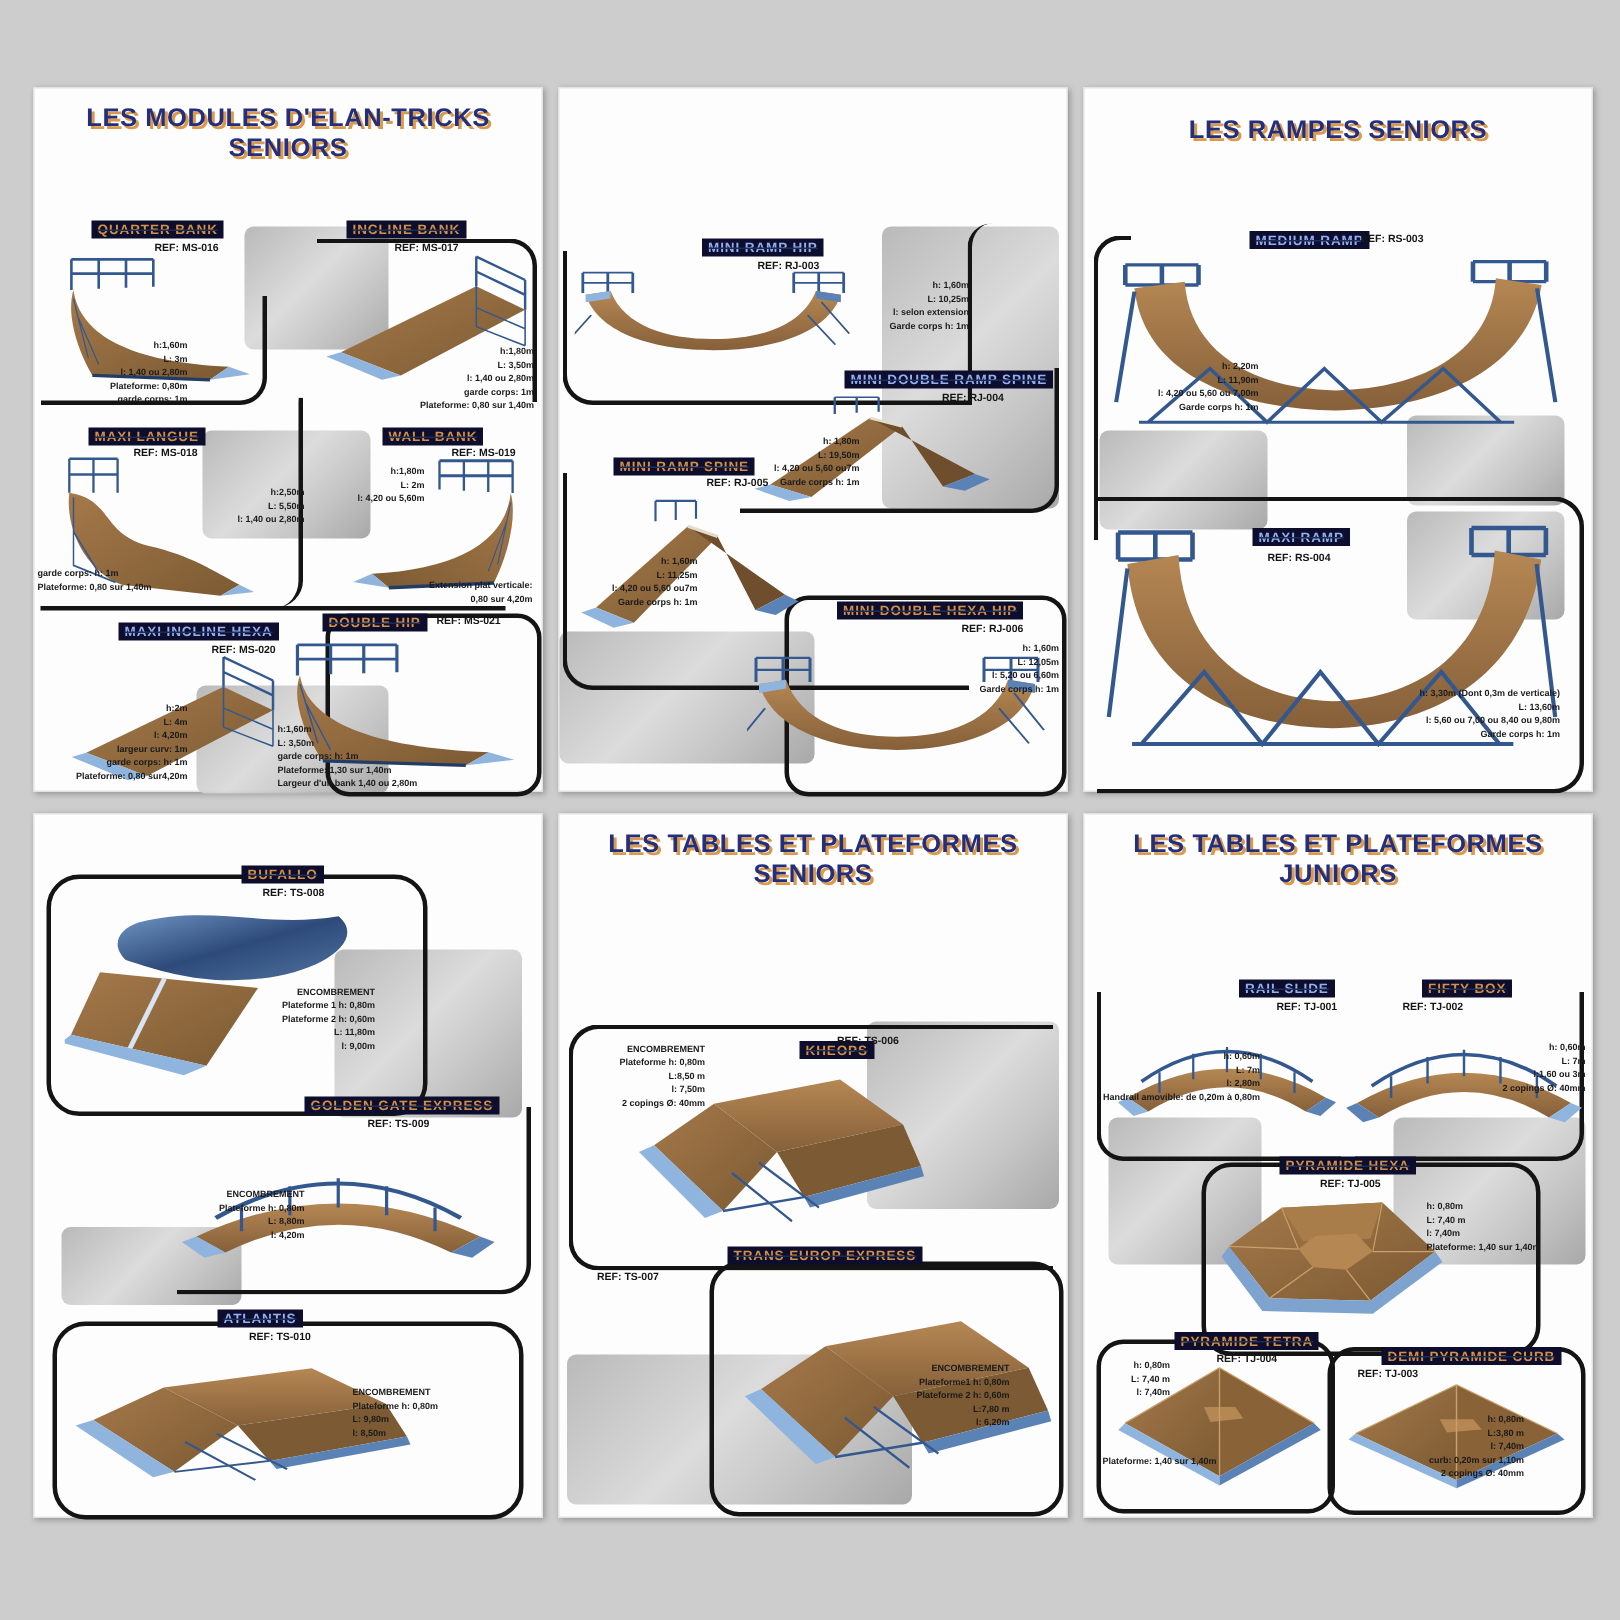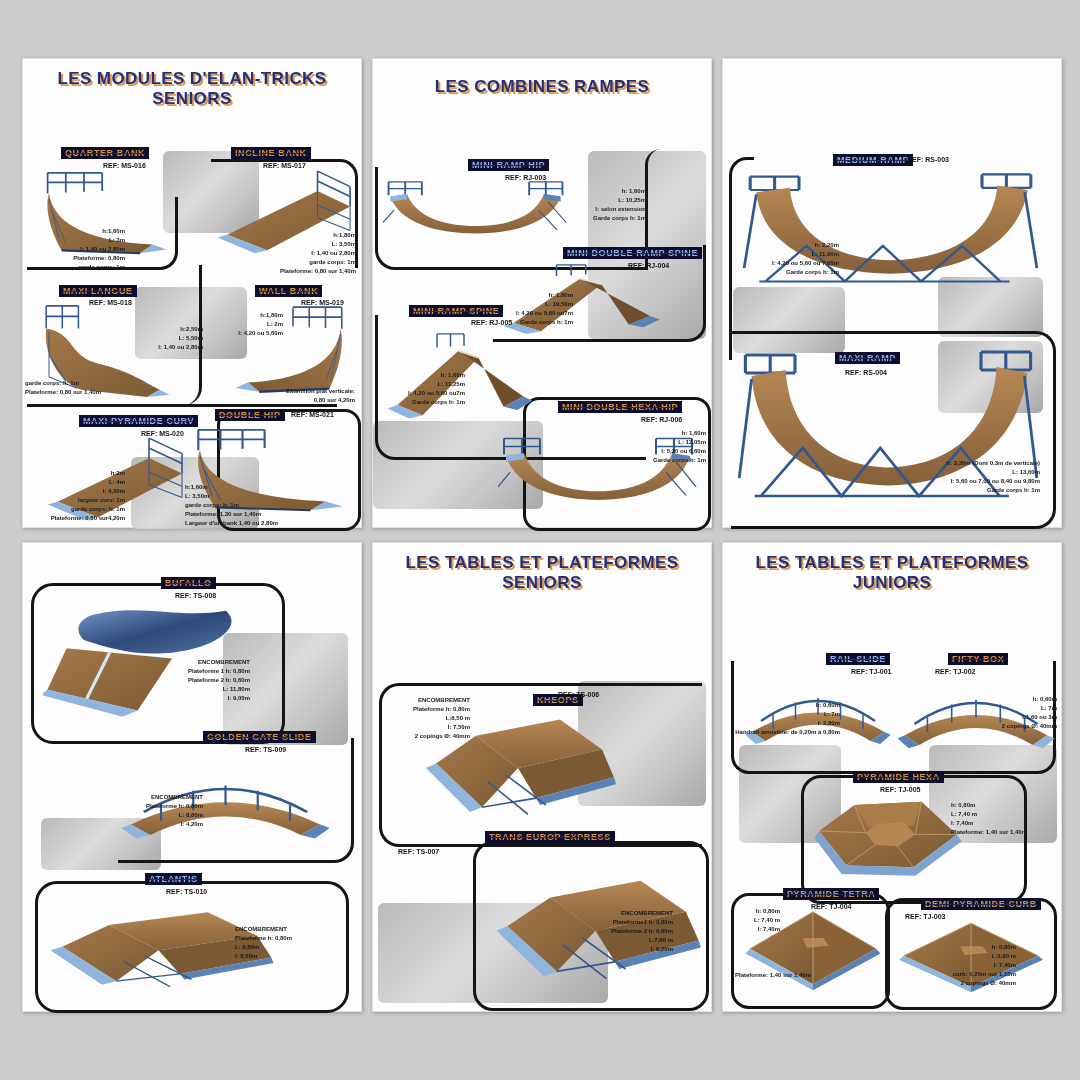--- a/index.html
+++ b/index.html
@@ -229,21 +229,21 @@
   <div class="ref" style="left:278px;top:240px">REF: MS-019</div>
   <div class="specs" style="left:188px;top:252px;width:72px">h:1,80m
 L: 2m
 l: 4,20 ou 5,60m</div>
   <div class="specs" style="left:220px;top:328px;width:112px">Extension plat verticale:
 0,80 sur 4,20m</div>
 
   <svg class="gfx" style="left:15px;top:372px;width:150px;height:92px" viewBox="0 0 200 130" preserveAspectRatio="none">
       <use href="#sym-bank"></use>
     </svg>
-  <div class="label" style="left:56px;top:356px">MAXI PYRAMIDE CURV</div>
+  <div class="label" style="left:56px;top:356px">MAXI INCLINE HEXA</div>
   <div class="ref" style="left:118px;top:371px">REF: MS-020</div>
   <div class="specs" style="left:2px;top:410px;width:100px">h:2m
 L: 4m
 l: 4,20m
 largeur curv: 1m
 garde corps: h: 1m
 Plateforme: 0,80 sur4,20m</div>
 
   <svg class="gfx" style="left:160px;top:365px;width:170px;height:95px" viewBox="0 0 200 130" preserveAspectRatio="none">
       <use href="#sym-quarter"></use>
@@ -251,21 +251,20 @@
   <div class="label orange" style="left:192px;top:350px">DOUBLE HIP</div>
   <div class="ref" style="left:268px;top:352px">REF: MS-021</div>
   <div class="specs left" style="left:162px;top:424px;width:165px">h:1,60m
 L: 3,50m
 garde corps: h: 1m
 Plateforme: 1,30 sur 1,40m
 Largeur d'un bank 1,40 ou 2,80m</div>
 </div>
 
 <div class="page" style="left:372px;top:58px">
-  <div class="ptitle" style="top:18px">LES COMBINES RAMPES</div>
 
   <div class="photo" style="left:215px;top:92px;width:118px;height:188px"></div>
   <div class="photo" style="left:0px;top:362px;width:170px;height:88px"></div>
 
   <div class="swoosh" style="left:2px;top:108px;width:270px;height:100px;border-left-width:3px;border-bottom-width:3px;border-radius:0 0 0 20px"></div>
   <div class="swoosh" style="left:272px;top:90px;width:22px;height:120px;border-left-width:3px;border-radius:16px 0 0 0"></div>
   <div class="swoosh" style="left:120px;top:186px;width:210px;height:94px;border-right-width:3px;border-bottom-width:3px;border-radius:0 0 18px 0"></div>
   <div class="swoosh" style="left:2px;top:256px;width:268px;height:142px;border-left-width:3px;border-bottom-width:3px;border-radius:0 0 0 20px"></div>
   <div class="swoosh" style="left:150px;top:338px;width:182px;height:128px;border-width:3px;border-radius:16px"></div>
 
@@ -304,20 +303,21 @@
     </svg>
   <div class="label orange" style="left:185px;top:342px">MINI DOUBLE HEXA HIP</div>
   <div class="ref" style="left:268px;top:357px">REF: RJ-006</div>
   <div class="specs" style="left:258px;top:370px;width:75px">h: 1,60m
 L: 12,05m
 l: 5,20 ou 6,60m
 Garde corps h: 1m</div>
 </div>
 
 <div class="page" style="left:722px;top:58px">
+  <div class="ptitle" style="top:18px">LES RAMPES SENIORS</div>
 
   <div class="photo" style="left:10px;top:228px;width:112px;height:66px"></div>
   <div class="photo" style="left:215px;top:282px;width:105px;height:72px"></div>
   <div class="photo" style="left:215px;top:218px;width:105px;height:60px"></div>
 
   <div class="swoosh" style="left:6px;top:98px;width:22px;height:200px;border-left-width:3px;border-top-width:3px;border-radius:18px 0 0 0"></div>
   <div class="swoosh" style="left:8px;top:272px;width:322px;height:192px;border-right-width:3px;border-bottom-width:3px;border-top-width:3px;border-radius:0 20px 20px 0"></div>
 
   <svg class="gfx" style="left:15px;top:102px;width:305px;height:145px" viewBox="0 0 200 130" preserveAspectRatio="none">
       <use href="#sym-halfpipe"></use>
@@ -355,21 +355,21 @@
   <div class="ref" style="left:152px;top:49px">REF: TS-008</div>
   <div class="specs" style="left:125px;top:115px;width:102px">ENCOMBREMENT
 Plateforme 1 h: 0,80m
 Plateforme 2 h: 0,60m
 L: 11,80m
 l: 9,00m</div>
 
   <svg class="gfx" style="left:95px;top:200px;width:215px;height:115px" viewBox="0 0 200 130" preserveAspectRatio="none">
       <use href="#sym-arc"></use>
     </svg>
-  <div class="label orange" style="left:180px;top:188px">GOLDEN GATE SLIDE</div>
+  <div class="label orange" style="left:180px;top:188px">GOLDEN GATE EXPRESS</div>
   <div class="ref" style="left:222px;top:203px">REF: TS-009</div>
   <div class="specs" style="left:92px;top:250px;width:88px">ENCOMBREMENT
 Plateforme  h: 0,80m
 L: 8,80m
 l: 4,20m</div>
 
   <svg class="gfx" style="left:18px;top:342px;width:235px;height:118px" viewBox="0 0 200 130" preserveAspectRatio="none">
       <use href="#sym-table"></use>
     </svg>
   <div class="label" style="left:122px;top:330px">ATLANTIS</div>

